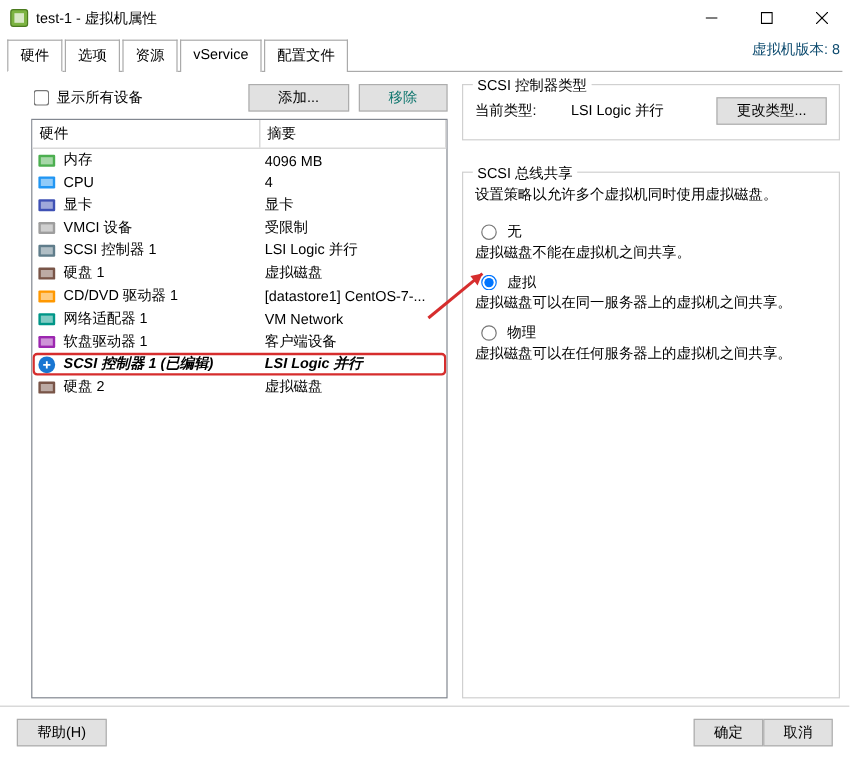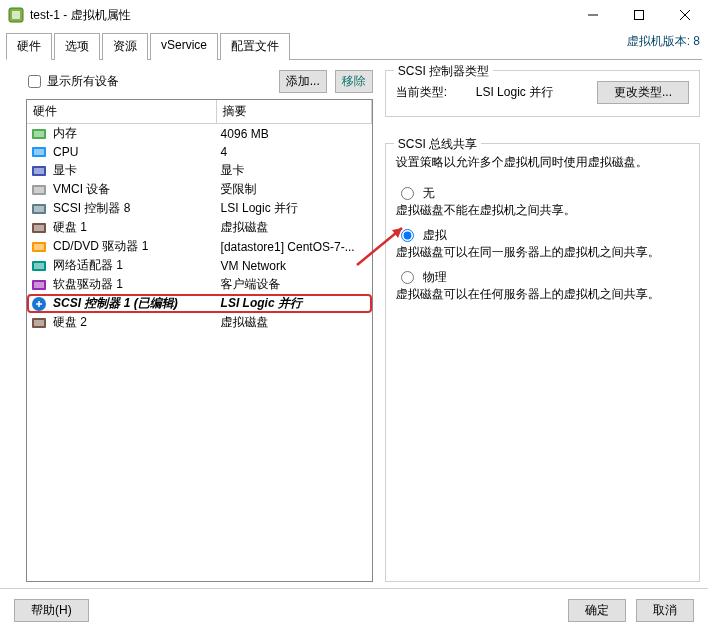--- a/index.html
+++ b/index.html
@@ -13,21 +13,21 @@
 .tabs { display: flex; border-bottom: 1px solid #aaa; margin: 0 6px; padding-top: 2px; }
 .tab { padding: 4px 10px; border: 1px solid #aaa; border-bottom: none; background: #fff; margin-right: 2px; position: relative; top: 1px; }
 .tab.active { background: #fff; border-bottom: 1px solid #fff; }
 .content { display: flex; padding: 10px 8px 8px 8px; gap: 12px; height: 530px; margin-left: 18px; }
 .left { flex: 1.1; display: flex; flex-direction: column; }
 .showall { display: flex; align-items: center; margin-bottom: 6px; }
 .showall input { margin: 0 6px 0 2px; }
 .topbtns { display: flex; gap: 8px; margin-left: auto; }
 button { padding: 2px 16px; background: #e1e1e1; border: 1px solid #adadad; }
 button:disabled { color: #0f766e; }
-button.wide { padding: 2px 6px; }
+button.wide { padding: 2px 24px; }
 .hwbox { border: 1px solid #828790; flex: 1; overflow: hidden; }
 .hwhead { display: flex; background: #fff; border-bottom: 1px solid #d0d0d0; }
 .hwhead > div { padding: 3px 6px; border-right: 1px solid #d0d0d0; }
 .col-hw { width: 55%; }
 .col-sum { width: 45%; }
 .hwrow { display: flex; align-items: center; padding: 1px 0; }
 .hwrow .c1 { width: 55%; display: flex; align-items: center; padding-left: 4px; gap: 6px; }
 .hwrow .c2 { width: 45%; padding-left: 4px; }
 .hwrow .ico { width: 16px; height: 16px; display: inline-flex; align-items: center; justify-content: center; }
 .hwrow.sel { background: #fff; font-style: italic; }
@@ -36,21 +36,21 @@
 .selbox::after { content: ""; position: absolute; inset: 0; border: 2px solid #d62d2d; border-radius: 4px; pointer-events: none; }
 .right { flex: 1; display: flex; flex-direction: column; gap: 26px; }
 .group { border: 1px solid #d0d0d0; padding: 10px 10px 12px 10px; position: relative; }
 .group .legend { position: absolute; top: -8px; left: 8px; background: #fff; padding: 0 4px; }
 .kv { display: flex; align-items: center; gap: 10px; }
 .kv .k { width: 70px; }
 .kv .v { flex: 1; }
 .opt { display: flex; align-items: flex-start; gap: 6px; margin-top: 8px; }
 .opt input { margin-top: 2px; }
 .footer { position: absolute; left: 0; right: 0; bottom: 0; padding: 10px 14px; border-top: 1px solid #d0d0d0; display: flex; }
-.footer .right-btns { margin-left: auto; display: flex; gap: 10px; }
+.footer .right-btns { margin-left: auto; display: flex; }
 .arrow { position: absolute; left: 352px; top: 220px; pointer-events: none; }
 svg { display: block; }
 </style>
 </head>
 <body>
 
 <div class="titlebar">
   <span class="icon">
     <svg width="16" height="16">
         <rect x="1" y="1" width="14" height="14" rx="2" fill="#7cb342" stroke="#4a7a1f"></rect>
@@ -152,21 +152,21 @@
             <div class="c2">受限制</div>
           </div>
           <div class="hwrow">
             <div class="c1">
               <span class="ico">
                 <svg width="16" height="16">
                   <rect x="1" y="3" width="14" height="10" rx="1" fill="#607d8b"></rect>
                   <rect x="3" y="5" width="10" height="6" fill="#fff" opacity="0.5"></rect>
                 </svg>
               </span>
-              <span>SCSI 控制器 8</span>
+              <span>SCSI 控制器 1</span>
             </div>
             <div class="c2">LSI Logic 并行</div>
           </div>
           <div class="hwrow">
             <div class="c1">
               <span class="ico">
                 <svg width="16" height="16">
                   <rect x="1" y="3" width="14" height="10" rx="1" fill="#795548"></rect>
                   <rect x="3" y="5" width="10" height="6" fill="#fff" opacity="0.5"></rect>
                 </svg>

